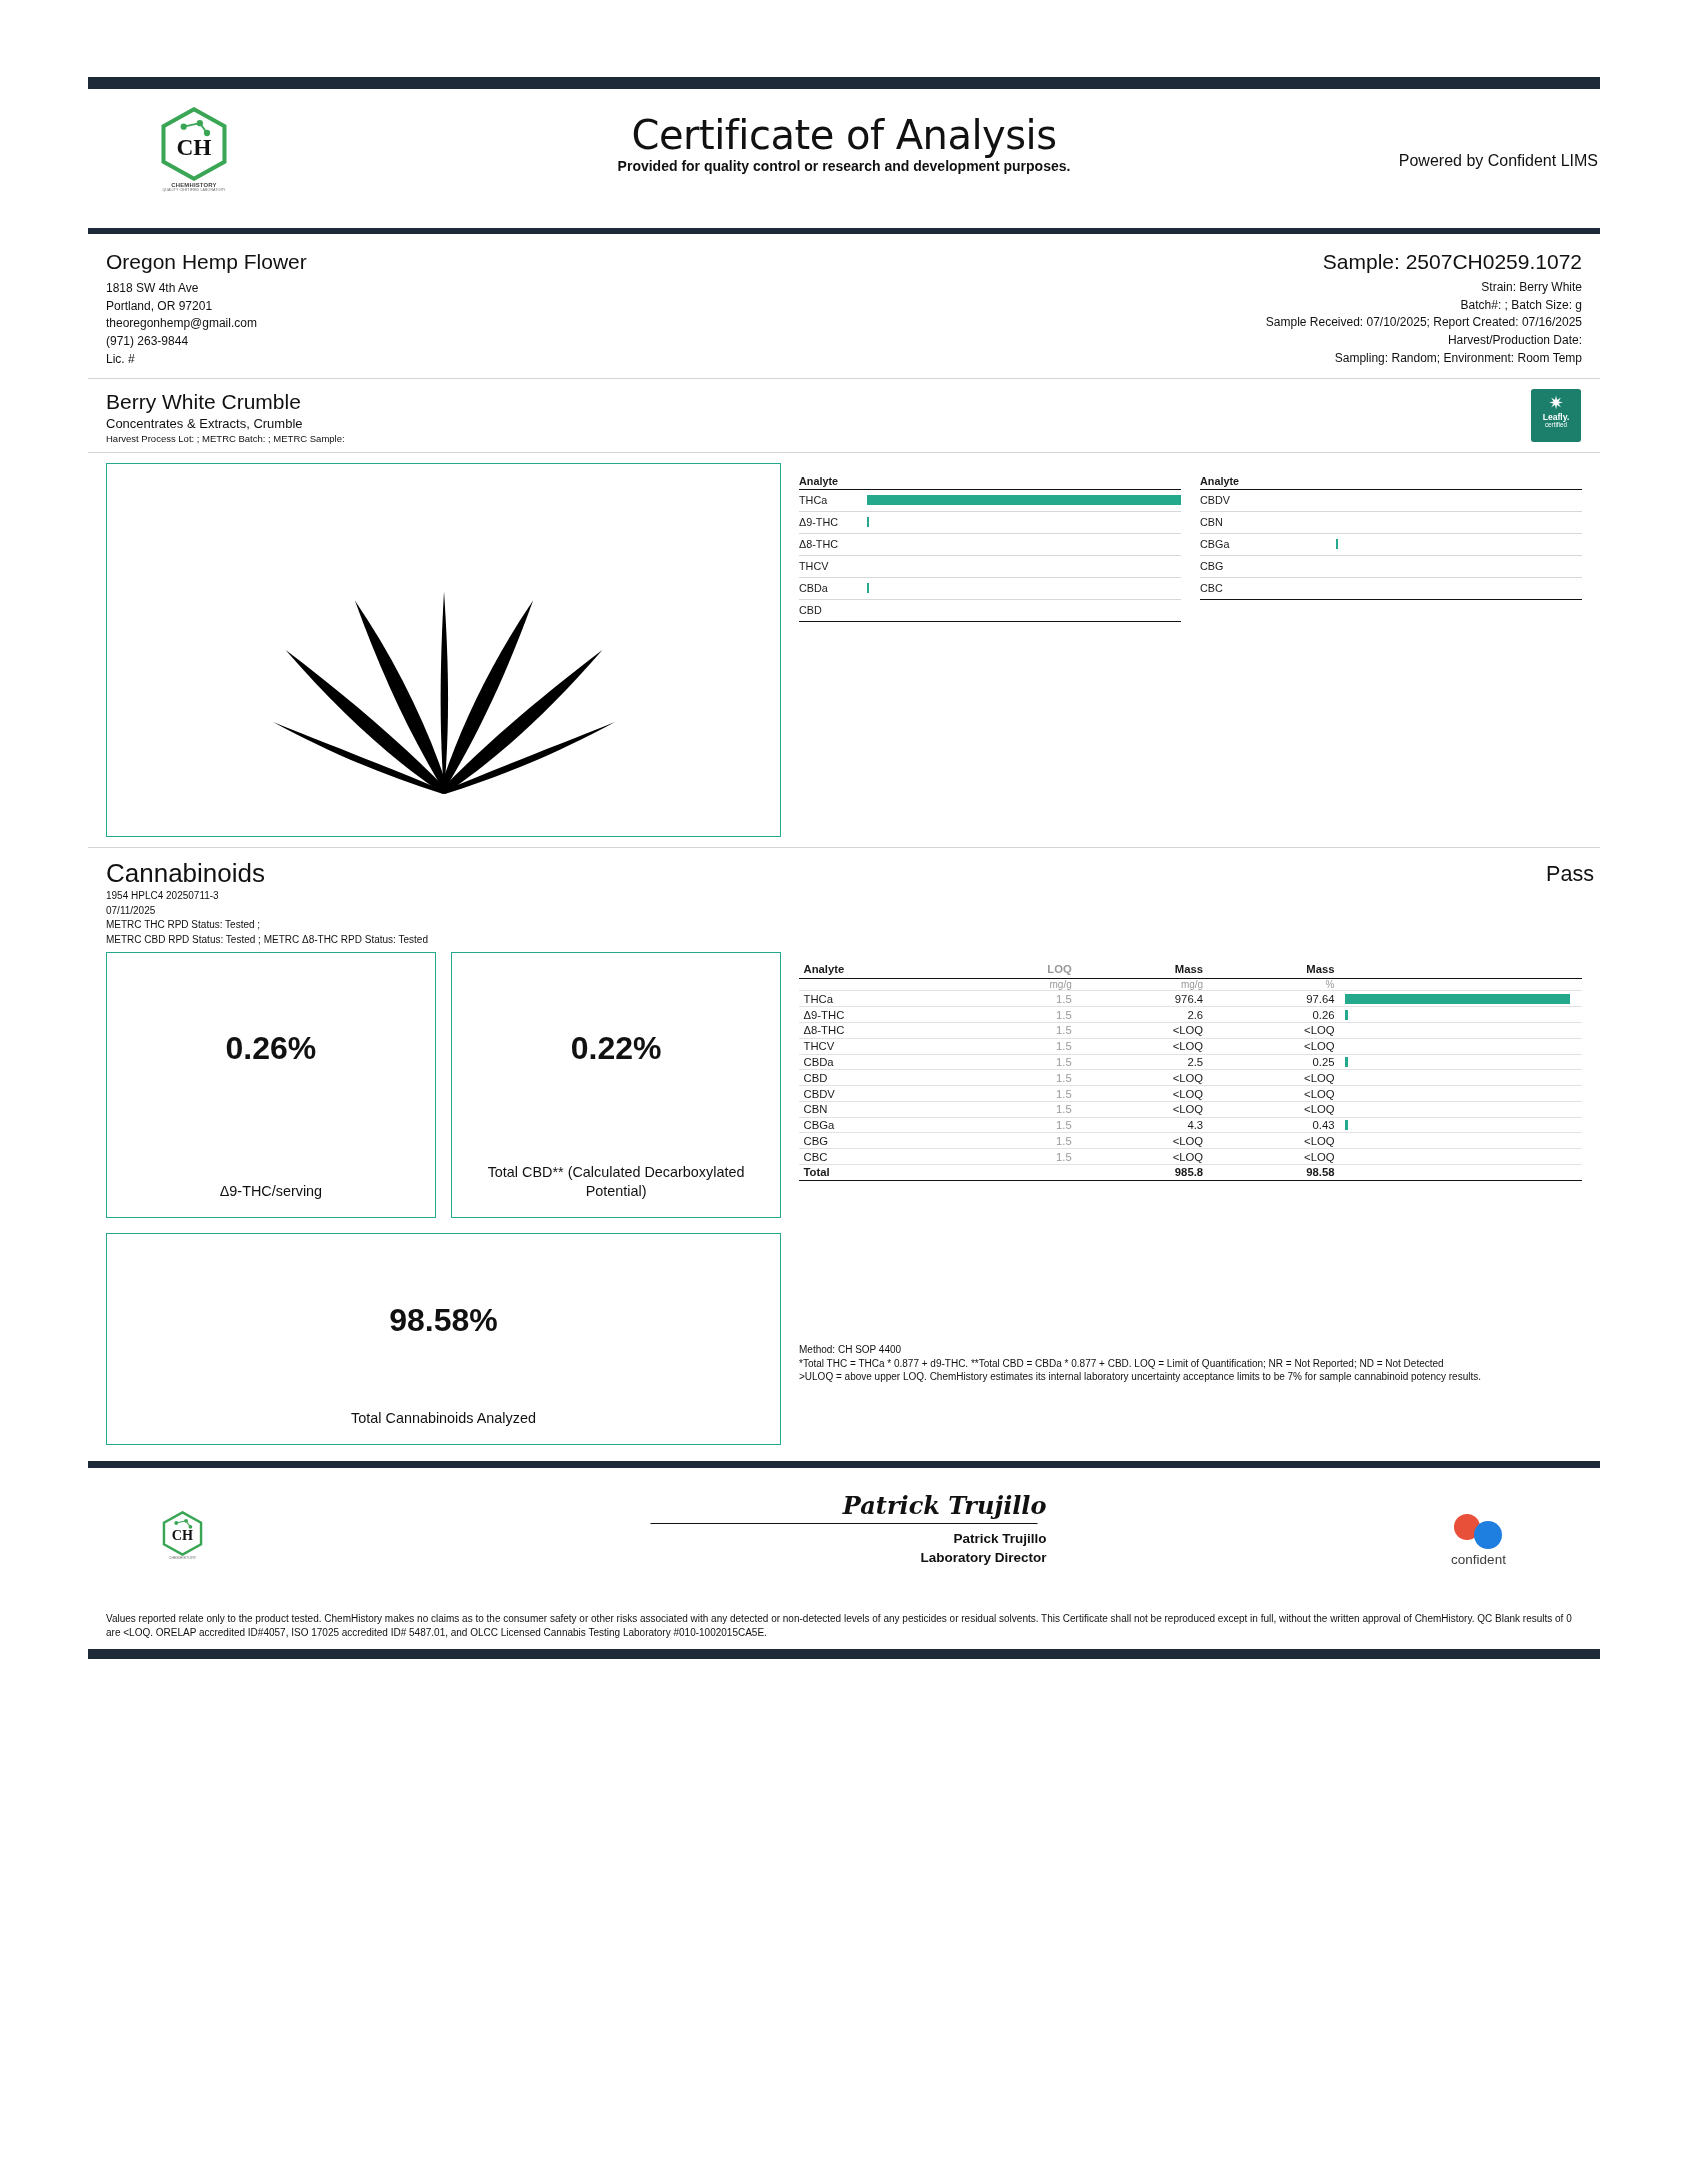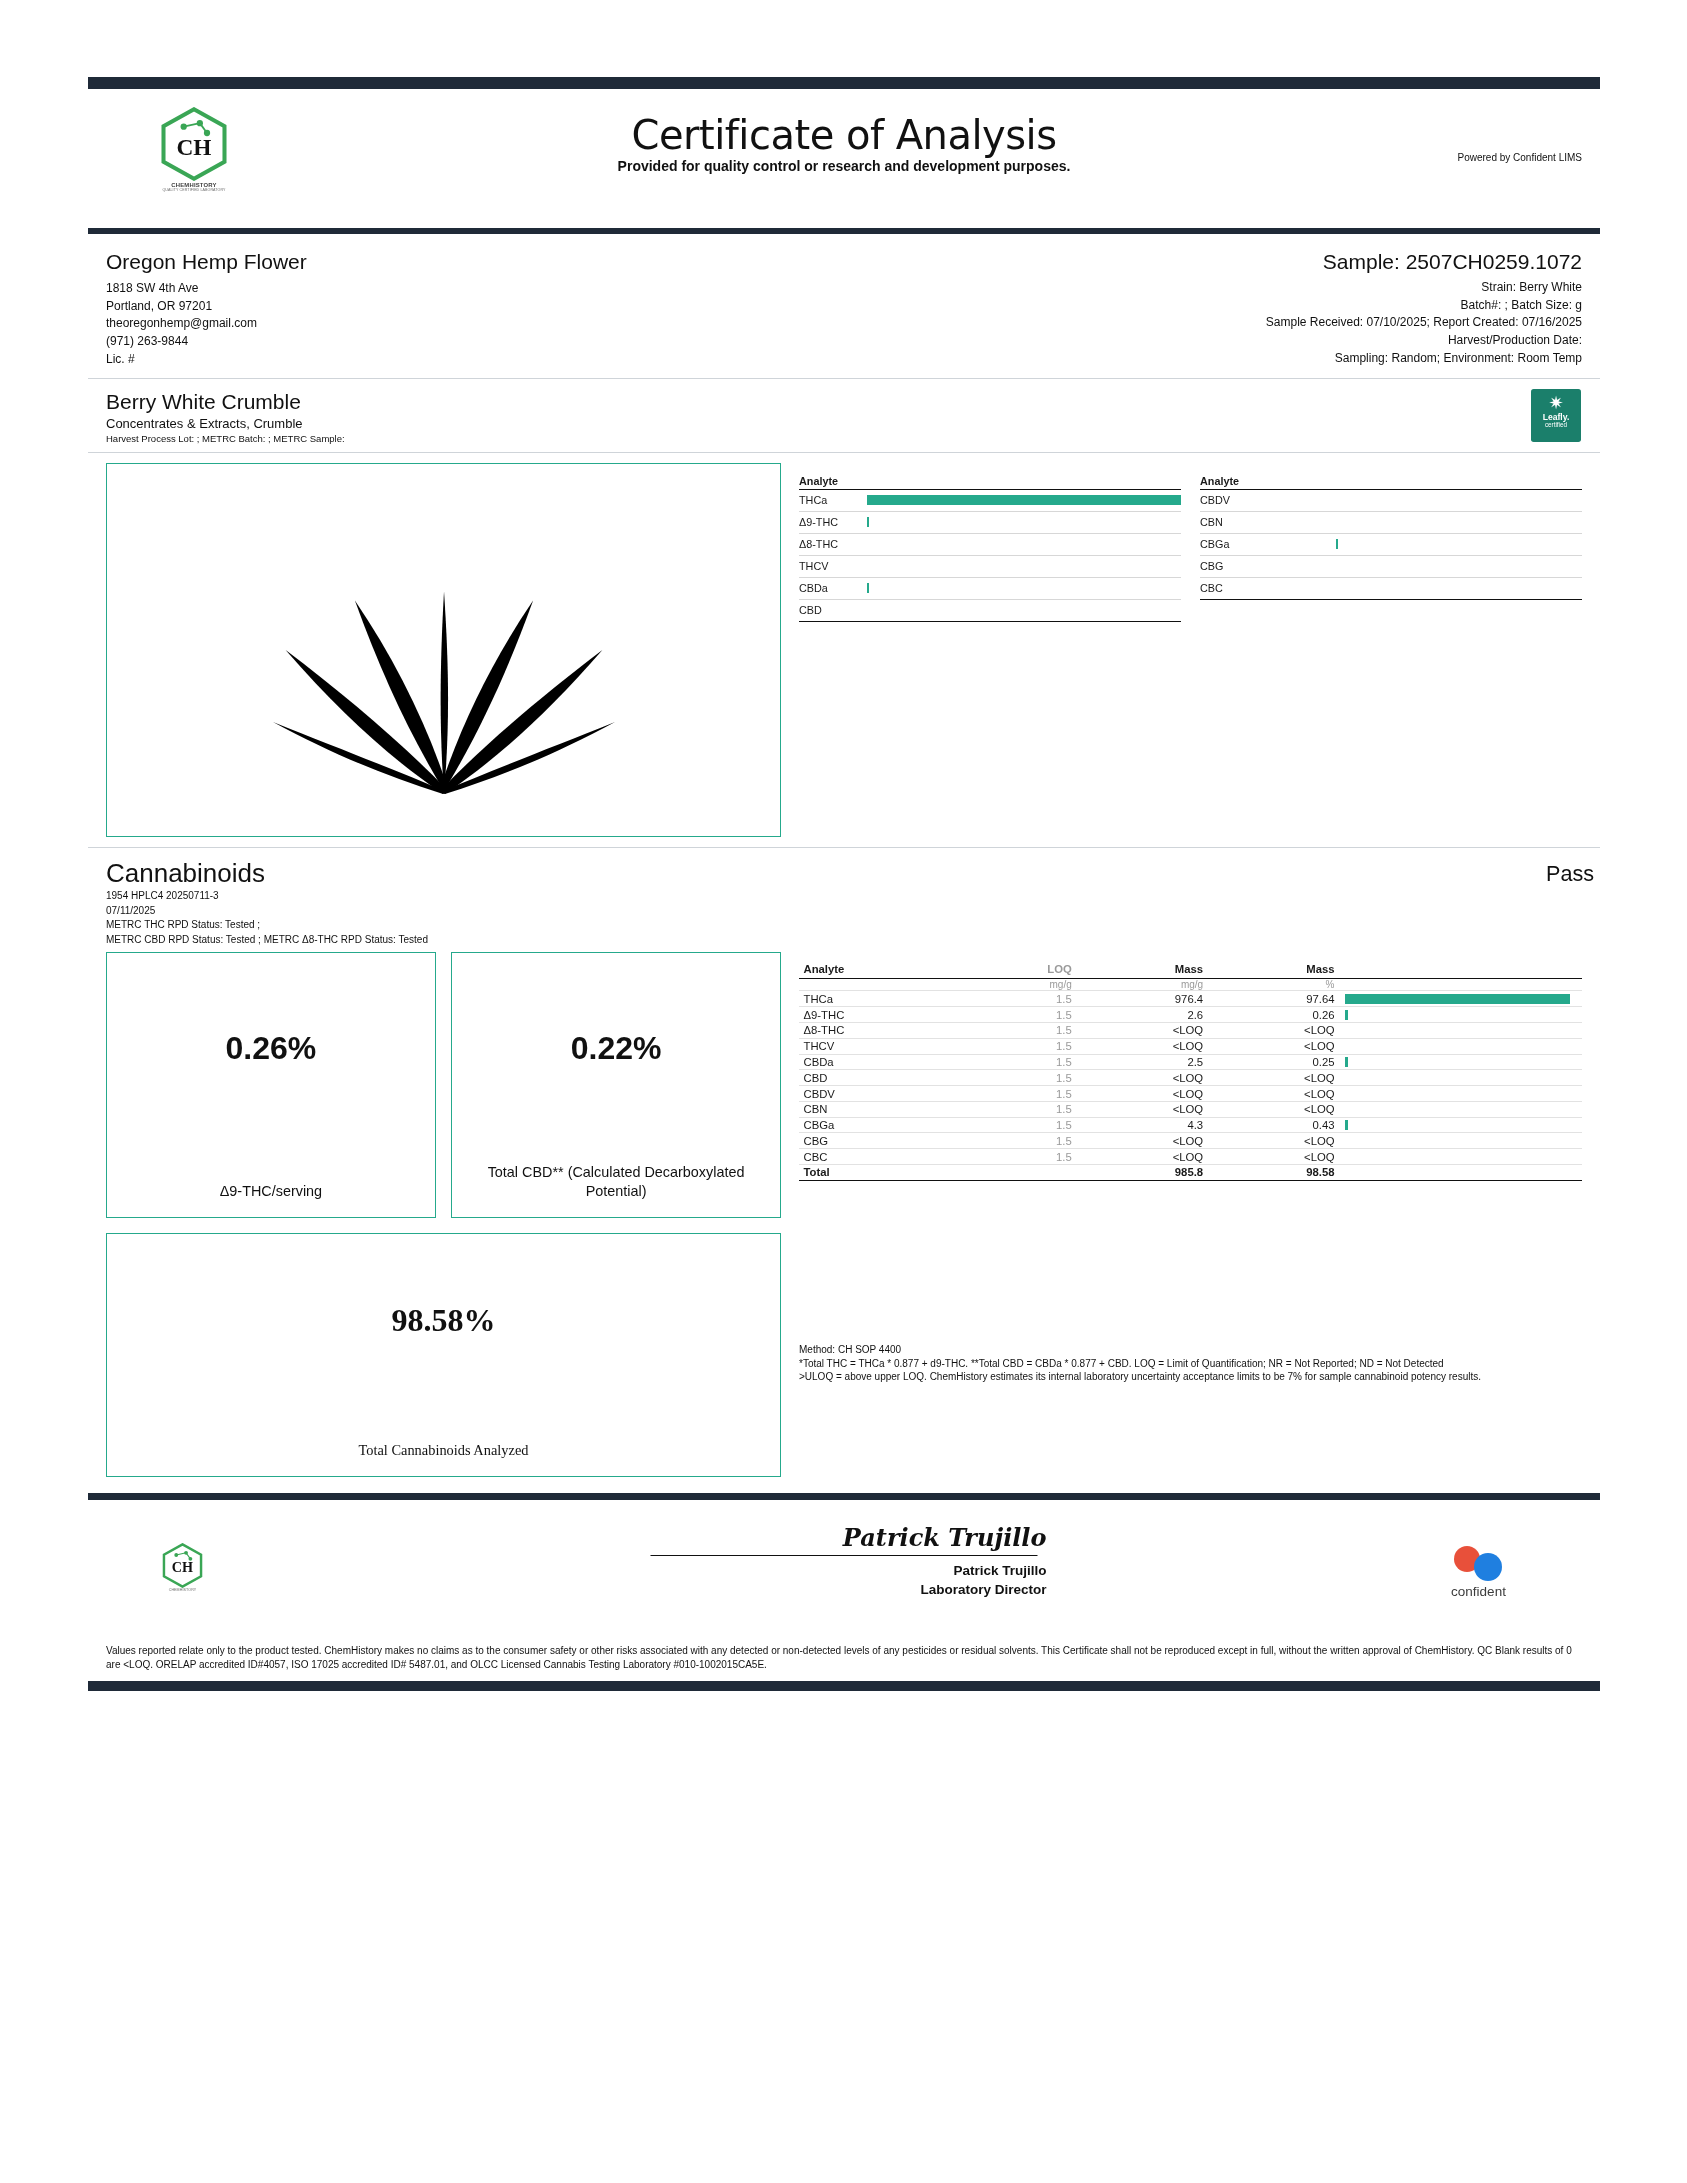--- a/index.html
+++ b/index.html
@@ -83,23 +83,23 @@
     font-family: "DejaVu Sans", sans-serif;
   }
   .coa-sub {
     font-size: 14px;
     font-weight: bold;
     color: #111;
     margin-top: 2.7px;
   }
   .powered {
     position: absolute;
-    right: 18px;
+    right: 2px;
     top: 63px;
-    font-size: 10px;
+    font-size: 16px;
     color: #111;
   }
 
   
   .infoband {
     display: flex;
     justify-content: space-between;
     padding: 15.3px 18px 10px 18px;
     border-bottom: 1.4px solid #cfd4d9;
   }
@@ -240,21 +240,21 @@
   .cardrow { display: flex; gap: 15.3px; }
   .card {
     border: 1.4px solid #25a98c;
     box-sizing: border-box;
     height: 266px;
     position: relative;
     padding: 9px;
     text-align: center;
   }
   .card.small { width: 330px; }
-  .card.wide { width: 675px; height: 244px; margin-top: 15.3px; font-family: Liberation Serif, serif; }
+  .card.wide { width: 675px; height: 212px; margin-top: 15.3px; }
   .card-value {
     font-size: 32px;
     font-weight: bold;
     color: #111;
     position: absolute;
     left: 0; right: 0;
     top: 77px;
   }
   .card.wide .card-value { top: 68px; }
   .card-label {

